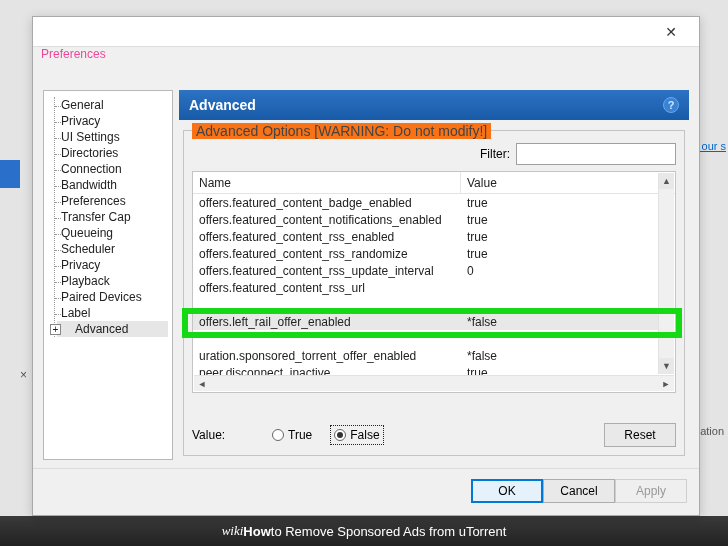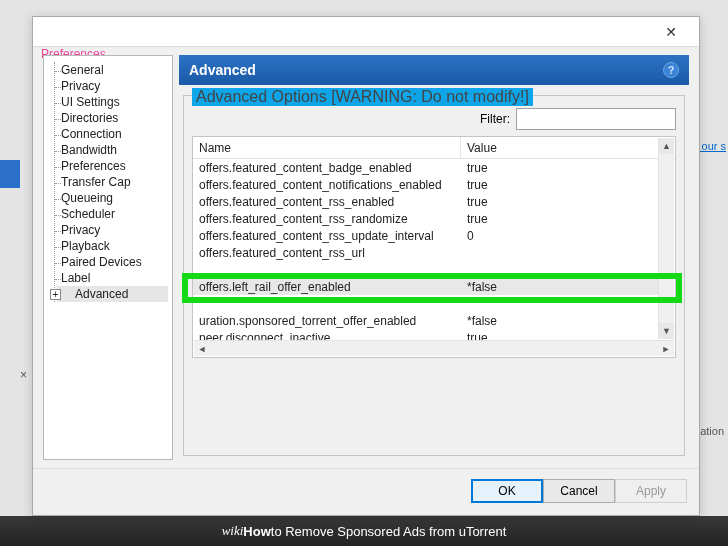--- a/index.html
+++ b/index.html
@@ -13,41 +13,41 @@
   .window {
     position: absolute; left: 32px; top: 16px; width: 668px; height: 500px;
     background: #f0f0f0; border: 1px solid #a9a9a9;
     box-shadow: 0 2px 10px rgba(0,0,0,0.18);
     display: flex; flex-direction: column;
   }
   .titlebar { height: 30px; display: flex; align-items: center; padding: 0 8px; background: #fff; border-bottom: 1px solid #ddd; }
   .titlebar .title { font-size: 12px; color: #ec4899; flex: 1; margin-top: 45px; }
   .titlebar .close-btn { width: 40px; height: 28px; display: flex; align-items: center; justify-content: center; font-size: 14px; color: #333; cursor: default; }
 
-  .body { flex: 1; display: flex; padding: 8px 10px 4px 10px; gap: 6px; }
+  .body { flex: 1; display: flex; padding: 8px 10px 4px 10px; gap: 6px; margin-top: 35px; }
 
   .tree { width: 130px; border: 1px solid #b8b8b8; background: #fff; padding: 6px 4px; overflow: hidden; font-size: 12px; color: #222; }
   .tree-inner { border-left: 1px dotted #999; margin-left: 6px; padding-left: 2px; }
   .tree-item { padding: 1px 0 1px 4px; white-space: nowrap; position: relative; }
   .tree-item::before { content: ""; position: absolute; left: -2px; top: 9px; width: 6px; border-top: 1px dotted #999; }
   .tree-item.selected { background: #e6e6e6; }
   .tree-expander { display: inline-block; width: 11px; height: 11px; border: 1px solid #888; font-size: 10px; line-height: 9px; text-align: center; margin-right: 3px; background: #fff; position: relative; left: -11px; }
 
   .panel { flex: 1; display: flex; flex-direction: column; }
   .panel-head {
     background: linear-gradient(#2d73c4, #185aa7); color: #fff; font-weight: bold;
     padding: 7px 10px; font-size: 14px; display: flex; align-items: center;
   }
   .panel-head .help { margin-left: auto; width: 16px; height: 16px; border-radius: 8px; background: #3a82d4; color: #cfe4ff; font-size: 11px; display: flex; align-items: center; justify-content: center; border: 1px solid #6aa8e6; }
 
   .group {
     margin: 10px 4px 4px 4px; border: 1px solid #c4c4c4; padding: 12px 8px 8px 8px; position: relative;
     background: #f0f0f0; flex: 1; display: flex; flex-direction: column;
   }
-  .group-label { position: absolute; top: -8px; left: 8px; background: #0ea5e9; padding: 0 4px; font-size: 16px; color: #444; }
+  .group-label { position: absolute; top: -8px; left: 8px; background: #f97316; padding: 0 4px; font-size: 14px; color: #444; }
 
   .filter-row { display: flex; align-items: center; justify-content: flex-end; gap: 6px; margin-bottom: 6px; font-size: 12px; }
   .filter-row input { width: 160px; height: 22px; border: 1px solid #a0a0a0; padding: 0 4px; font-size: 12px; }
 
   .listwrap { position: relative; flex: 1; }
   .list {
     border: 1px solid #c4c4c4; background: #fff; height: 222px; overflow: hidden;
     font-size: 12px; color: #222; position: relative;
   }
   .list .hdr { display: flex; background: #fff; border-bottom: 1px solid #e3e3e3; height: 22px; align-items: center; }
@@ -203,20 +203,35 @@
               <div class="arr dn">▼</div>
             </div>
             <div class="hscroll">
               <div class="arr">◄</div>
               <div class="arr rt">►</div>
             </div>
           </div>
           <div class="highlight"></div>
         </div>
 
+        <div class="value-row">
+          <span class="lbl">Value:</span>
+          <label class="radio">
+            <span class="circ"></span>
+            <span>True</span>
+          </label>
+          <label class="radio focused">
+            <span class="circ">
+                <span class="dot"></span>
+              </span>
+            <span>False</span>
+          </label>
+          <span style="flex:1"></span>
+          <button class="btn">Reset</button>
+        </div>
       </div>
     </div>
   </div>
 
   <div class="dialog-buttons">
     <button class="btn default">OK</button>
     <button class="btn">Cancel</button>
     <button class="btn disabled">Apply</button>
   </div>
 </div>

